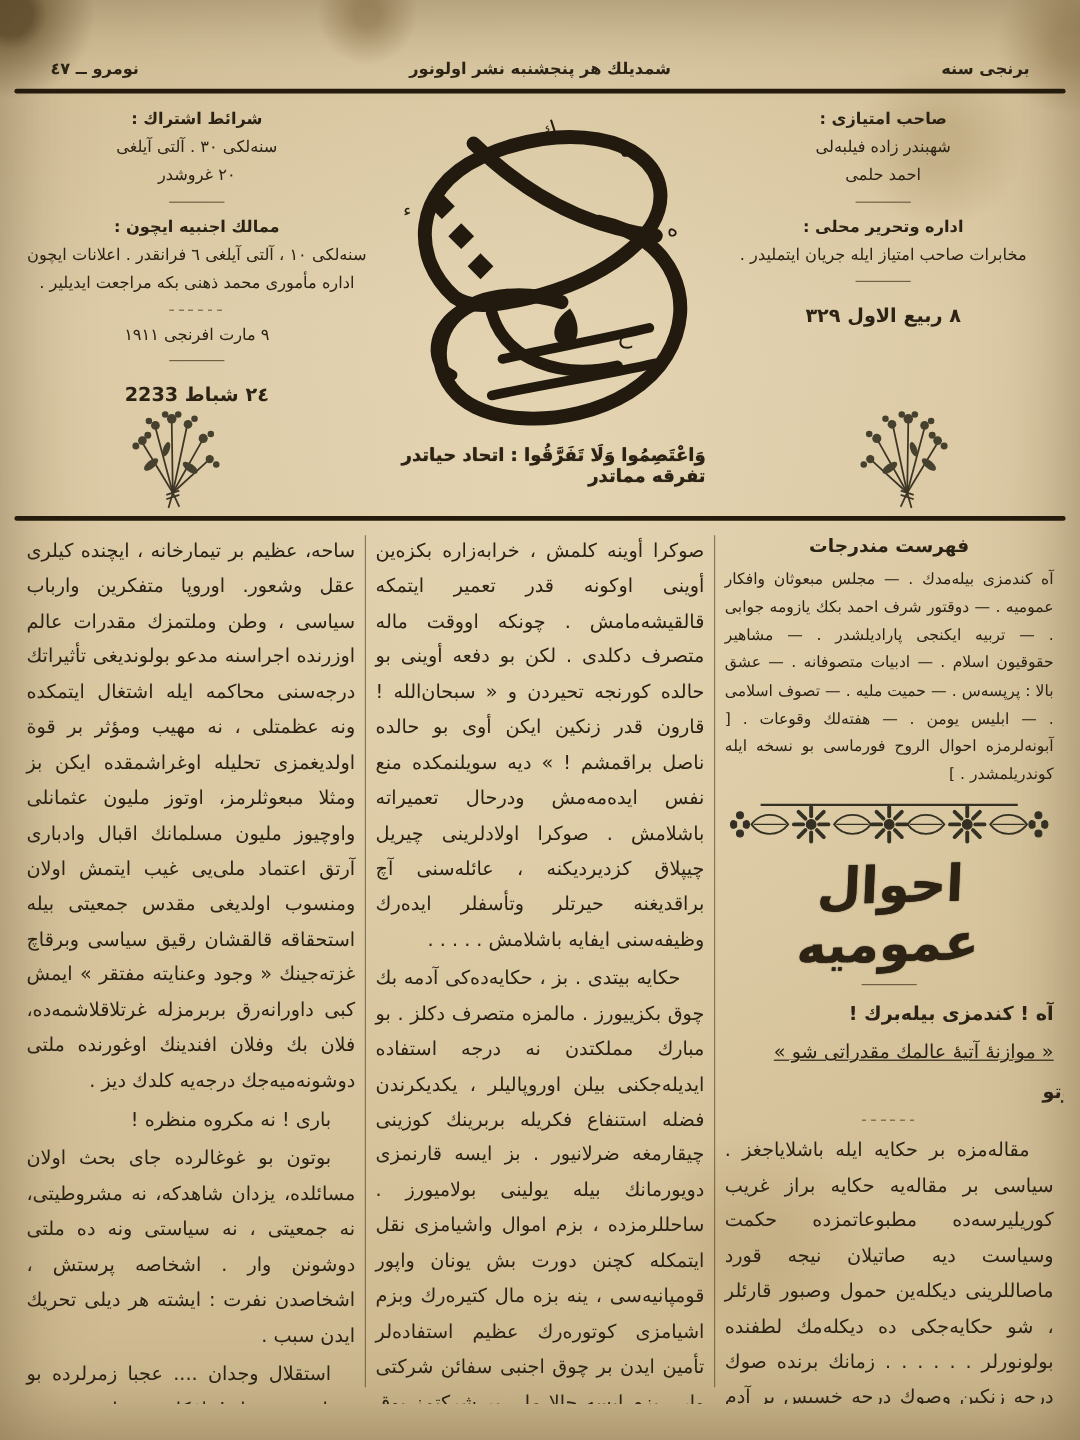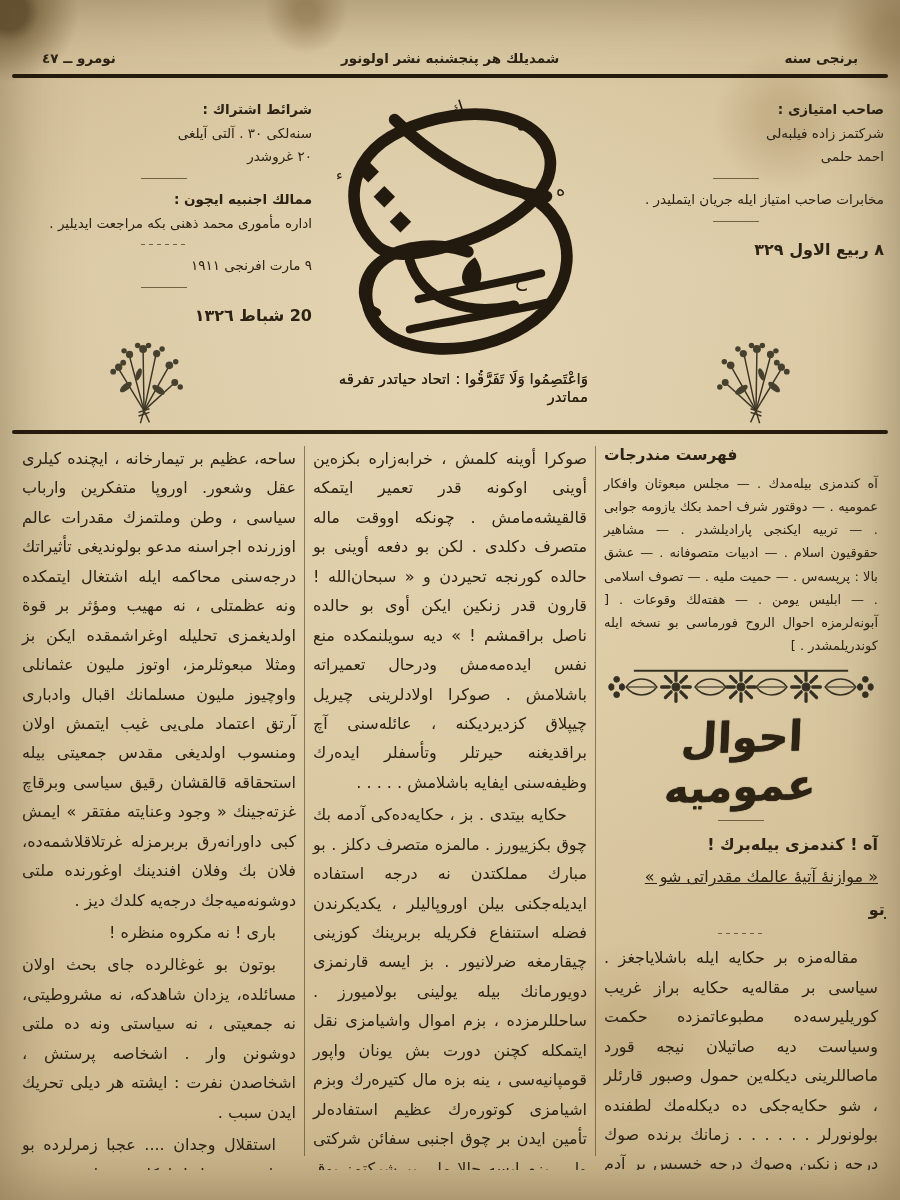--- a/index.html
+++ b/index.html
@@ -16,40 +16,40 @@
       linear-gradient(180deg,#d2bf97 0%, #dccaa6 22%, #d9c7a0 55%, #d4c098 82%, #ccb78d 100%);
     box-shadow: inset 0 0 70px rgba(82,62,30,.5);
   }
   .sr{position:absolute;width:1px;height:1px;overflow:hidden;clip:rect(0 0 0 0);}
   
   .topline{display:flex;justify-content:space-between;align-items:flex-end;
     padding:50px 42px 8px 42px;font-size:13.5px;font-weight:bold;}
   .rule{height:4px;background:#241b0d;margin:0 12px;border-radius:2px;}
   
   .mastzone{position:relative;display:flex;height:352px;padding:0 16px;box-sizing:border-box;}
-  .infobox{width:296px;font-size:13.5px;line-height:1.75;padding-top:20px;box-sizing:border-box;}
+  .infobox{width:296px;text-align:center;font-size:13.5px;line-height:1.75;padding-top:10px;box-sizing:border-box;}
   .infobox .blocktitle{font-weight:bold;}
   .sep{width:46px;height:1px;background:#4c3d22;margin:9px auto;opacity:.75;}
   .sep.dotted{background:repeating-linear-gradient(90deg,#4c3d22 0 4px,transparent 4px 8px);}
   .bigdate{font-size:16px;font-weight:bold;margin-top:14px;}
   .centercol{flex:1;display:flex;flex-direction:column;align-items:center;justify-content:flex-start;}
   .mastsvg{margin-top:4px;}
-  .motto{font-size:15px;font-weight:normal;margin-top:2px;letter-spacing:0;
+  .motto{font-size:15px;font-weight:bold;margin-top:2px;letter-spacing:0;
     text-shadow:0 0 .6px #2c2315;}
   .flower{position:absolute;bottom:4px;}
   .flower.fl-left{left:98px;}
   .flower.fl-right{right:98px;transform:scaleX(-1);}
   
   .columns{display:flex;align-items:stretch;padding:10px 14px 0 14px;height:736px;box-sizing:border-box;}
   .col{flex:1;padding:0 8px;box-sizing:border-box;overflow:hidden;}
   .vrule{width:1px;background:rgba(60,47,25,.55);margin:2px 0 14px 0;}
   .col p{margin:0 0 3px 0;font-size:16px;line-height:1.84;text-align:justify;}
   .col p.ind{text-indent:20px;}
   .centerline{text-align:center;}
-  .idx-title{font-size:15.5px;font-weight:bold;text-align:left;margin:2px 0 8px 0;}
+  .idx-title{font-size:15.5px;font-weight:bold;text-align:center;margin:2px 0 8px 0;}
   .idx-text{font-size:13px !important;line-height:1.78 !important;}
   .band{display:block;margin:8px auto 4px auto;}
   .headline{font-size:42px;font-weight:bold;text-align:center;margin:2px 0 4px 0;
     transform:rotate(-1.5deg) skewX(-4deg);text-shadow:0 0 1px #1d160a;}
   .lead{font-size:14px;font-weight:bold;margin:6px 0 4px 0;}
   .quote{font-size:13.5px;margin:0 0 2px 0;text-decoration:underline;}
   .attrib{font-size:15px;font-weight:bold;margin:10px 0 6px 0;transform:translateX(40px);}
   .ink{stroke:#221a0e;fill:none;stroke-linecap:round;}
   .inkfill{fill:#221a0e;stroke:none;}
   .orn{fill:#343023;stroke:#343023;}
@@ -63,23 +63,24 @@
     <span>برنجى سنه</span>
     <span>شمديلك هر پنجشنبه نشر اولونور</span>
     <span>نومرو ــ ٤٧</span>
   </header>
   <div class="rule"></div>
 
   <section class="mastzone">
 
     <div class="infobox">
       <div class="blocktitle">صاحب امتيازى :</div>
-      <div>شركتمز زاده فيلبه‌لى</div>
+      <div>شهبندر زاده فيلبه‌لى</div>
       <div>احمد حلمى</div>
       <div class="sep"></div>
+      <div class="blocktitle">اداره وتحرير محلى :</div>
       <div>مخابرات صاحب امتياز ايله جريان ايتمليدر .</div>
       <div class="sep"></div>
       <div class="bigdate">٨ ربيع الاول ٣٢٩</div>
     </div>
 
     <div class="centercol">
       <span class="sr">حكمت</span>
       <svg class="mastsvg" width="268" height="286" viewBox="0 0 300 320" aria-hidden="true">
         <path class="ink" stroke-width="13" d="M70,185 C30,150 30,85 95,55 C170,20 255,35 262,85 C268,130 205,170 140,186 C105,194 85,196 70,185 Z"></path>
         <path class="ink" stroke-width="13" d="M88,42 C135,88 190,120 258,128"></path>
@@ -101,25 +102,26 @@
       </svg>
       <div class="motto">وَاعْتَصِمُوا وَلَا تَفَرَّقُوا : اتحاد حياتدر تفرقه مماتدر</div>
     </div>
 
     <div class="infobox">
       <div class="blocktitle">شرائط اشتراك :</div>
       <div>سنه‌لكى ٣٠ . آلتى آيلغى</div>
       <div>٢٠ غروشدر</div>
       <div class="sep"></div>
       <div class="blocktitle">ممالك اجنبيه ايچون :</div>
+      <div>سنه‌لكى ١٠ ، آلتى آيلغى ٦ فرانقدر . اعلانات ايچون</div>
       <div>اداره مأمورى محمد ذهنى بكه مراجعت ايديلير .</div>
       <div class="sep dotted"></div>
       <div>٩ مارت افرنجى ١٩١١</div>
       <div class="sep"></div>
-      <div class="bigdate">20 شباط ١٣٢٦</div>
+      <div class="bigdate">٢٤ شباط 2233</div>
     </div>
 
     <svg class="flower fl-left" width="92" height="86" viewBox="0 0 100 95" aria-hidden="true">
       <g stroke="#3c3526" stroke-width="1.6" fill="none">
         <path d="M50,78 L22,32"></path>
           <path d="M50,78 L34,18"></path>
           <path d="M50,78 L49,12"></path>
         <path d="M50,78 L63,17"></path>
           <path d="M50,78 L77,30"></path>
           <path d="M50,78 L83,48"></path>

